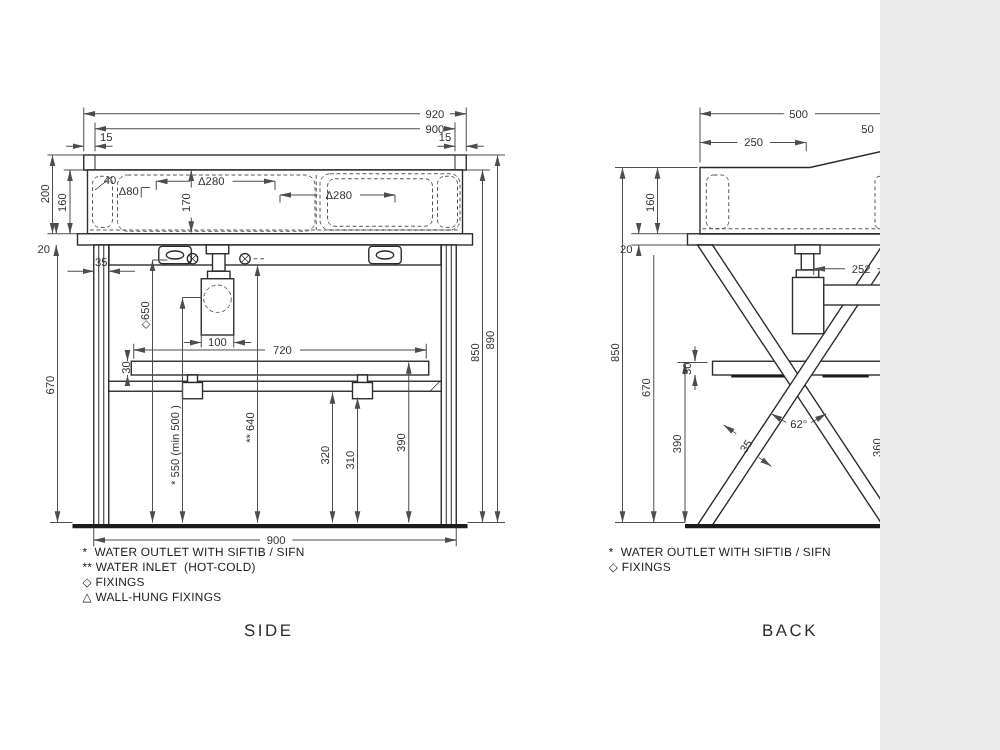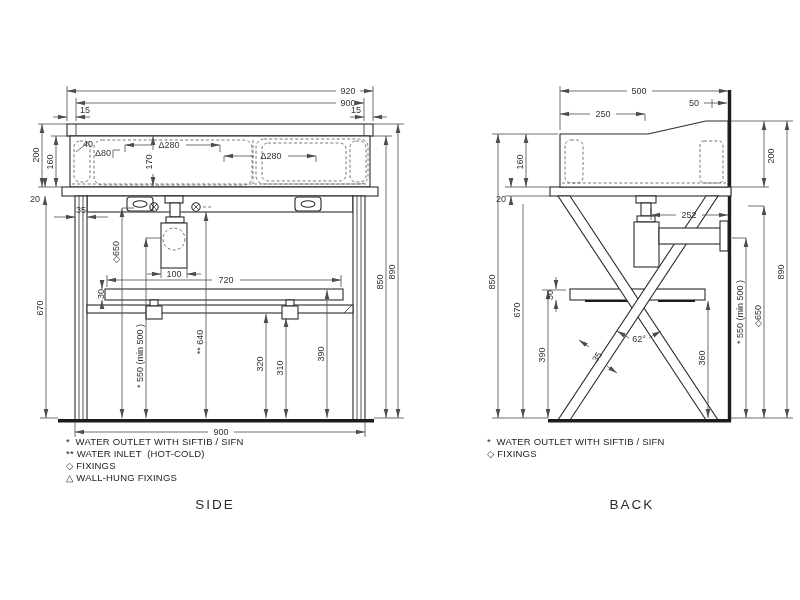--- a/index.html
+++ b/index.html
@@ -1,16 +1,16 @@
 <!DOCTYPE html>
 <html><head>
 <meta charset="utf-8">
 <style>
   html,body{margin:0;padding:0;background:#e9e9e9;}
-  .canvas{width:800px;height:600px;background:#fff;position:relative;overflow:hidden;
+  .canvas{width:704px;height:600px;background:#fff;position:relative;overflow:hidden;
           font-family:"Liberation Sans", sans-serif;}
   svg{display:block;}
   .o   {stroke:#2b2b2b;stroke-width:1.1;fill:none;}
   .of  {stroke:#2b2b2b;stroke-width:1.1;fill:#ffffff;}
   .thin{stroke:#2b2b2b;stroke-width:0.8;fill:none;}
   .d   {stroke:#4d4d4d;stroke-width:0.8;fill:none;}
   .dash{stroke:#555555;stroke-width:0.8;fill:none;stroke-dasharray:3,2.2;}
   .thick{stroke:#1c1c1c;stroke-width:3.4;fill:none;}
   .seg {stroke:#1c1c1c;stroke-width:2;fill:none;}
   .t   {font:9px "Liberation Sans", sans-serif;fill:#333;}

